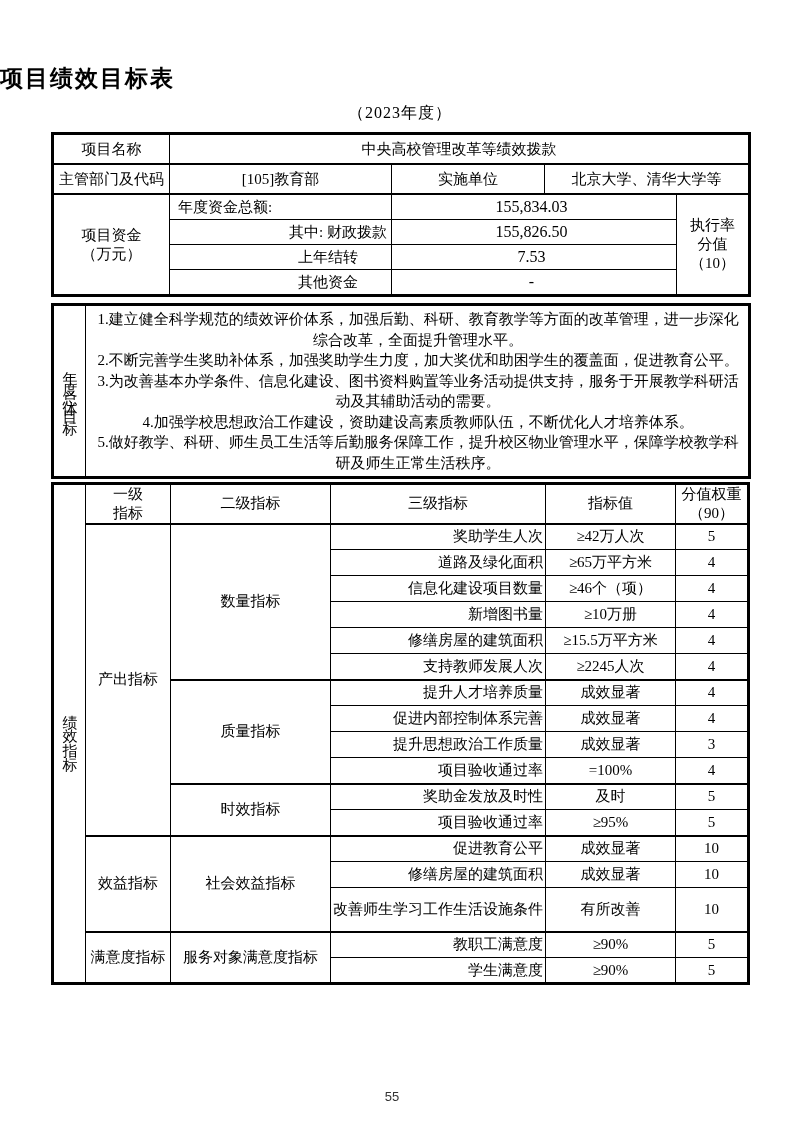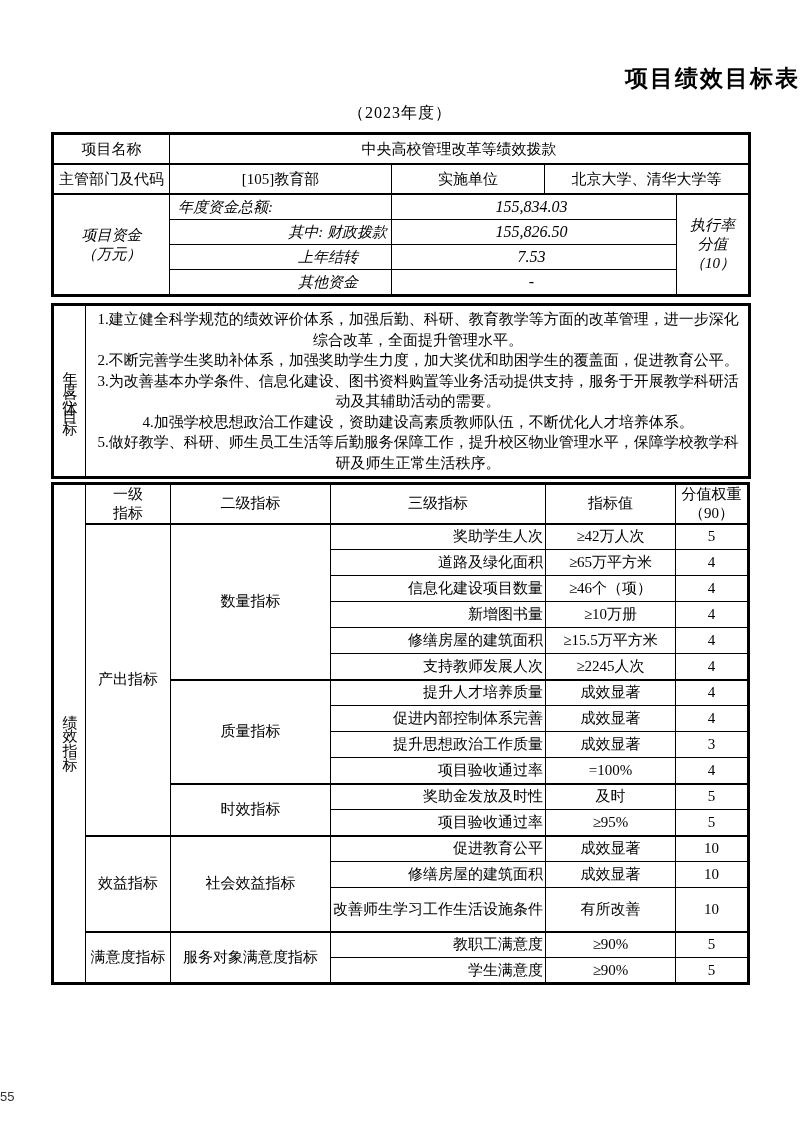--- a/index.html
+++ b/index.html
@@ -2,39 +2,39 @@
 <html><head>
 <meta charset="utf-8">
 <style>
   html,body{margin:0;padding:0;}
   body{
     width:800px;height:1131px;background:#fff;position:relative;
     font-family:"Liberation Serif","DejaVu Serif",serif;color:#000;
     -webkit-font-smoothing:antialiased;
   }
   .page-title{
-    position:absolute;top:63px;left:0;width:800px;text-align:right;
+    position:absolute;top:63px;left:0;width:800px;text-align:left;
     font-family:"Liberation Sans","DejaVu Sans",sans-serif;
     font-size:23px;font-weight:bold;letter-spacing:2px;
   }
   .page-subtitle{
     position:absolute;top:103px;left:0;width:800px;text-align:center;
     font-size:16px;letter-spacing:1px;
   }
   table{border-collapse:collapse;table-layout:fixed;position:absolute;background:#fff;}
   td{
     border:1.5px solid #000;padding:0 2px;font-size:15px;line-height:1.25;
     text-align:center;vertical-align:middle;overflow:hidden;
   }
   #info-table,#goals-table,#indicators-table{border:3px solid #000;}
   #info-table{left:51px;top:132px;width:697px;}
   #info-table tr.r1 td,#info-table tr.r2 td{height:28px;}
   #info-table tr.r1 td{border-bottom-width:2px;}
   #info-table tr.r2 td{border-bottom-width:2px;}
-  #info-table tr.fr td{height:24px;font-style:italic;}
+  #info-table tr.fr td{height:24px;}
   .fl0{text-align:left;padding-left:8px;}
   .fl1{text-align:right;padding-right:4px;margin-top:48px;}
   .fl2{text-align:right;padding-right:33px;}
   .fv{text-align:center;padding-right:7px;font-size:16px;}
   .pre{white-space:pre-line;}
   #goals-table{left:51px;top:303px;width:697px;height:169px;}
   .goals-text{
     text-align:center;vertical-align:middle;padding:3px 6px 3px 8px;
     font-size:15px;line-height:20.5px;
   }
@@ -44,21 +44,21 @@
   .vert.goals{letter-spacing:10px;font-size:15px;}
   .vert.perf{letter-spacing:14px;font-size:15px;}
   #indicators-table{left:51px;top:482px;width:696px;}
   #indicators-table tr{height:26px;}
   #indicators-table tr.hdr{height:38px;}
   #indicators-table tr.tall{height:44px;}
   #indicators-table tr.hdr td{border-bottom-width:2.5px;}
   #indicators-table tr.grp td{border-top-width:2.5px;}
   .l3{text-align:right;}
   .page-number{
-    position:absolute;top:1089px;left:0;width:784px;text-align:left;
+    position:absolute;top:1089px;left:0;width:784px;text-align:center;
     font-size:13px;color:#333;font-family:"Liberation Sans","DejaVu Sans",sans-serif;
   }
 </style>
 </head>
 <body>
 
 <div class="page-title">项目绩效目标表</div>
 <div class="page-subtitle">（2023年度）</div>
 
 <table id="info-table">

